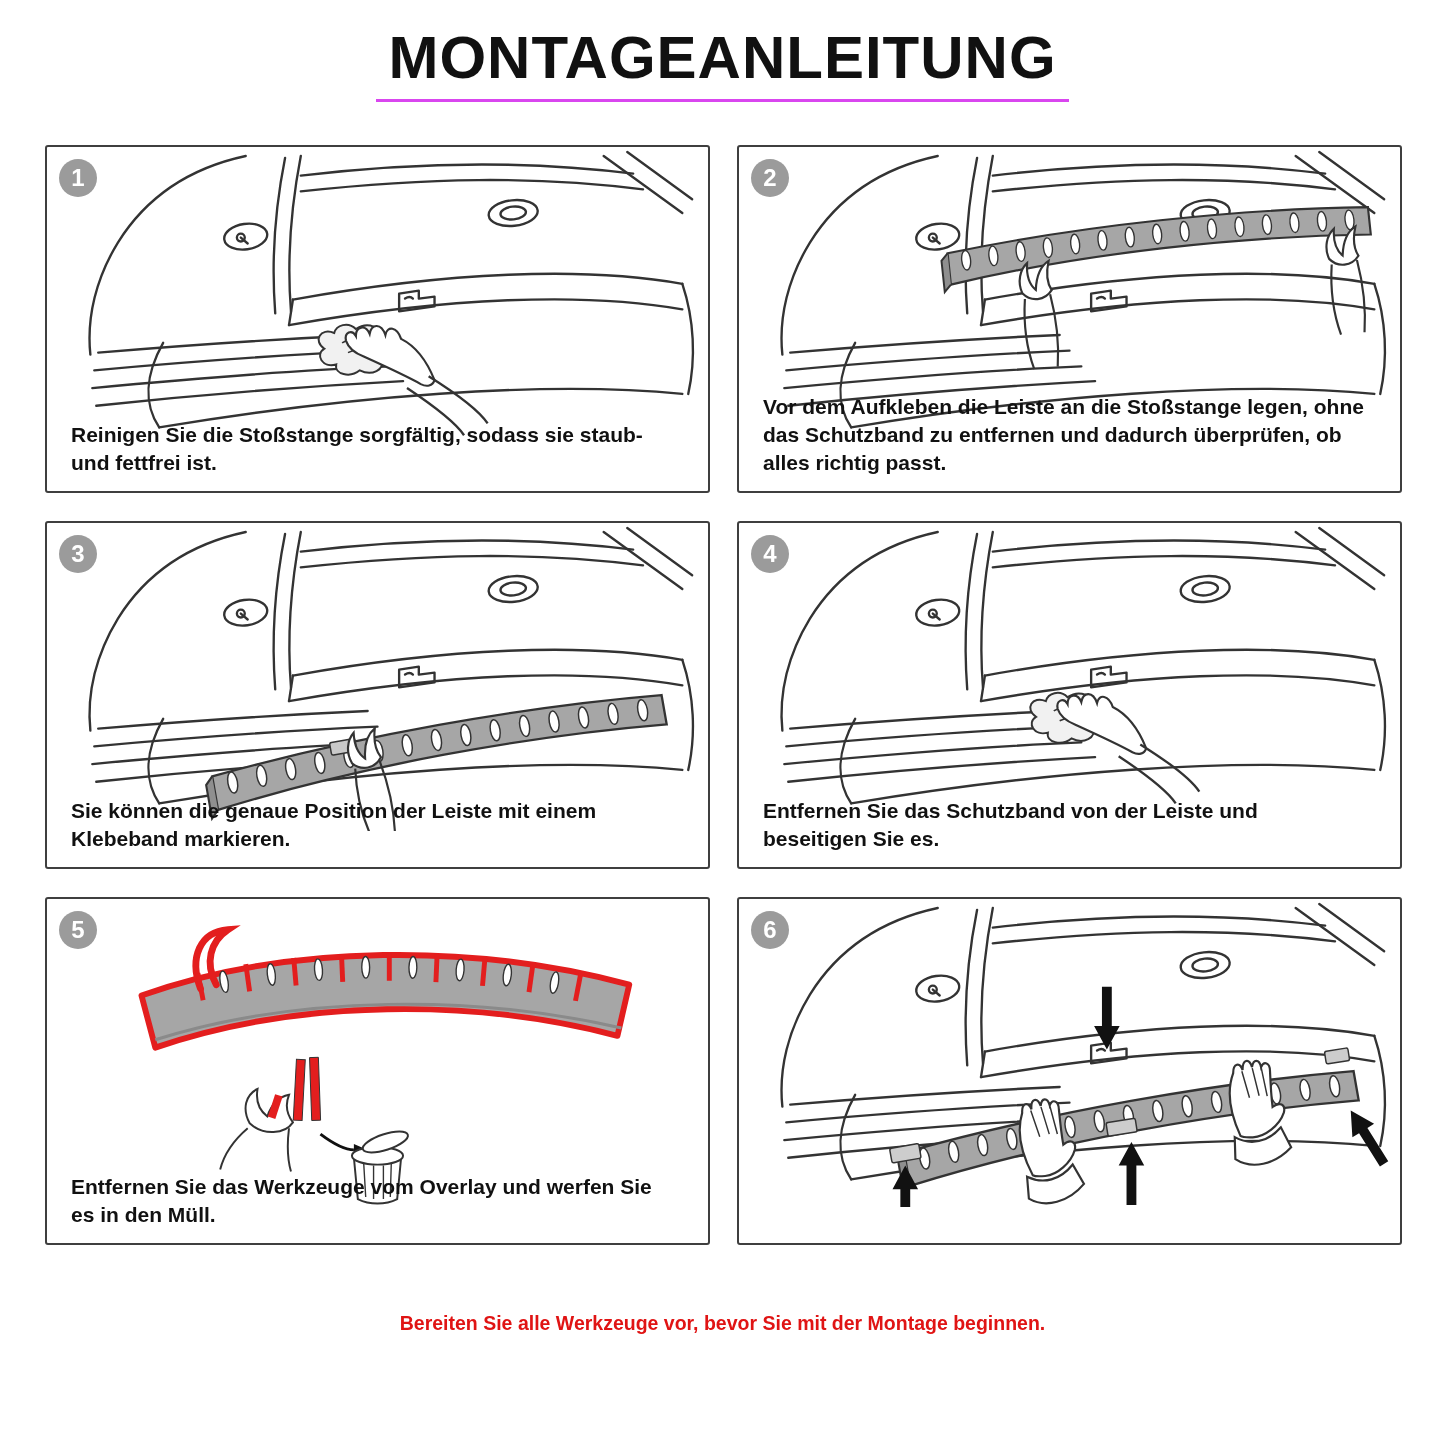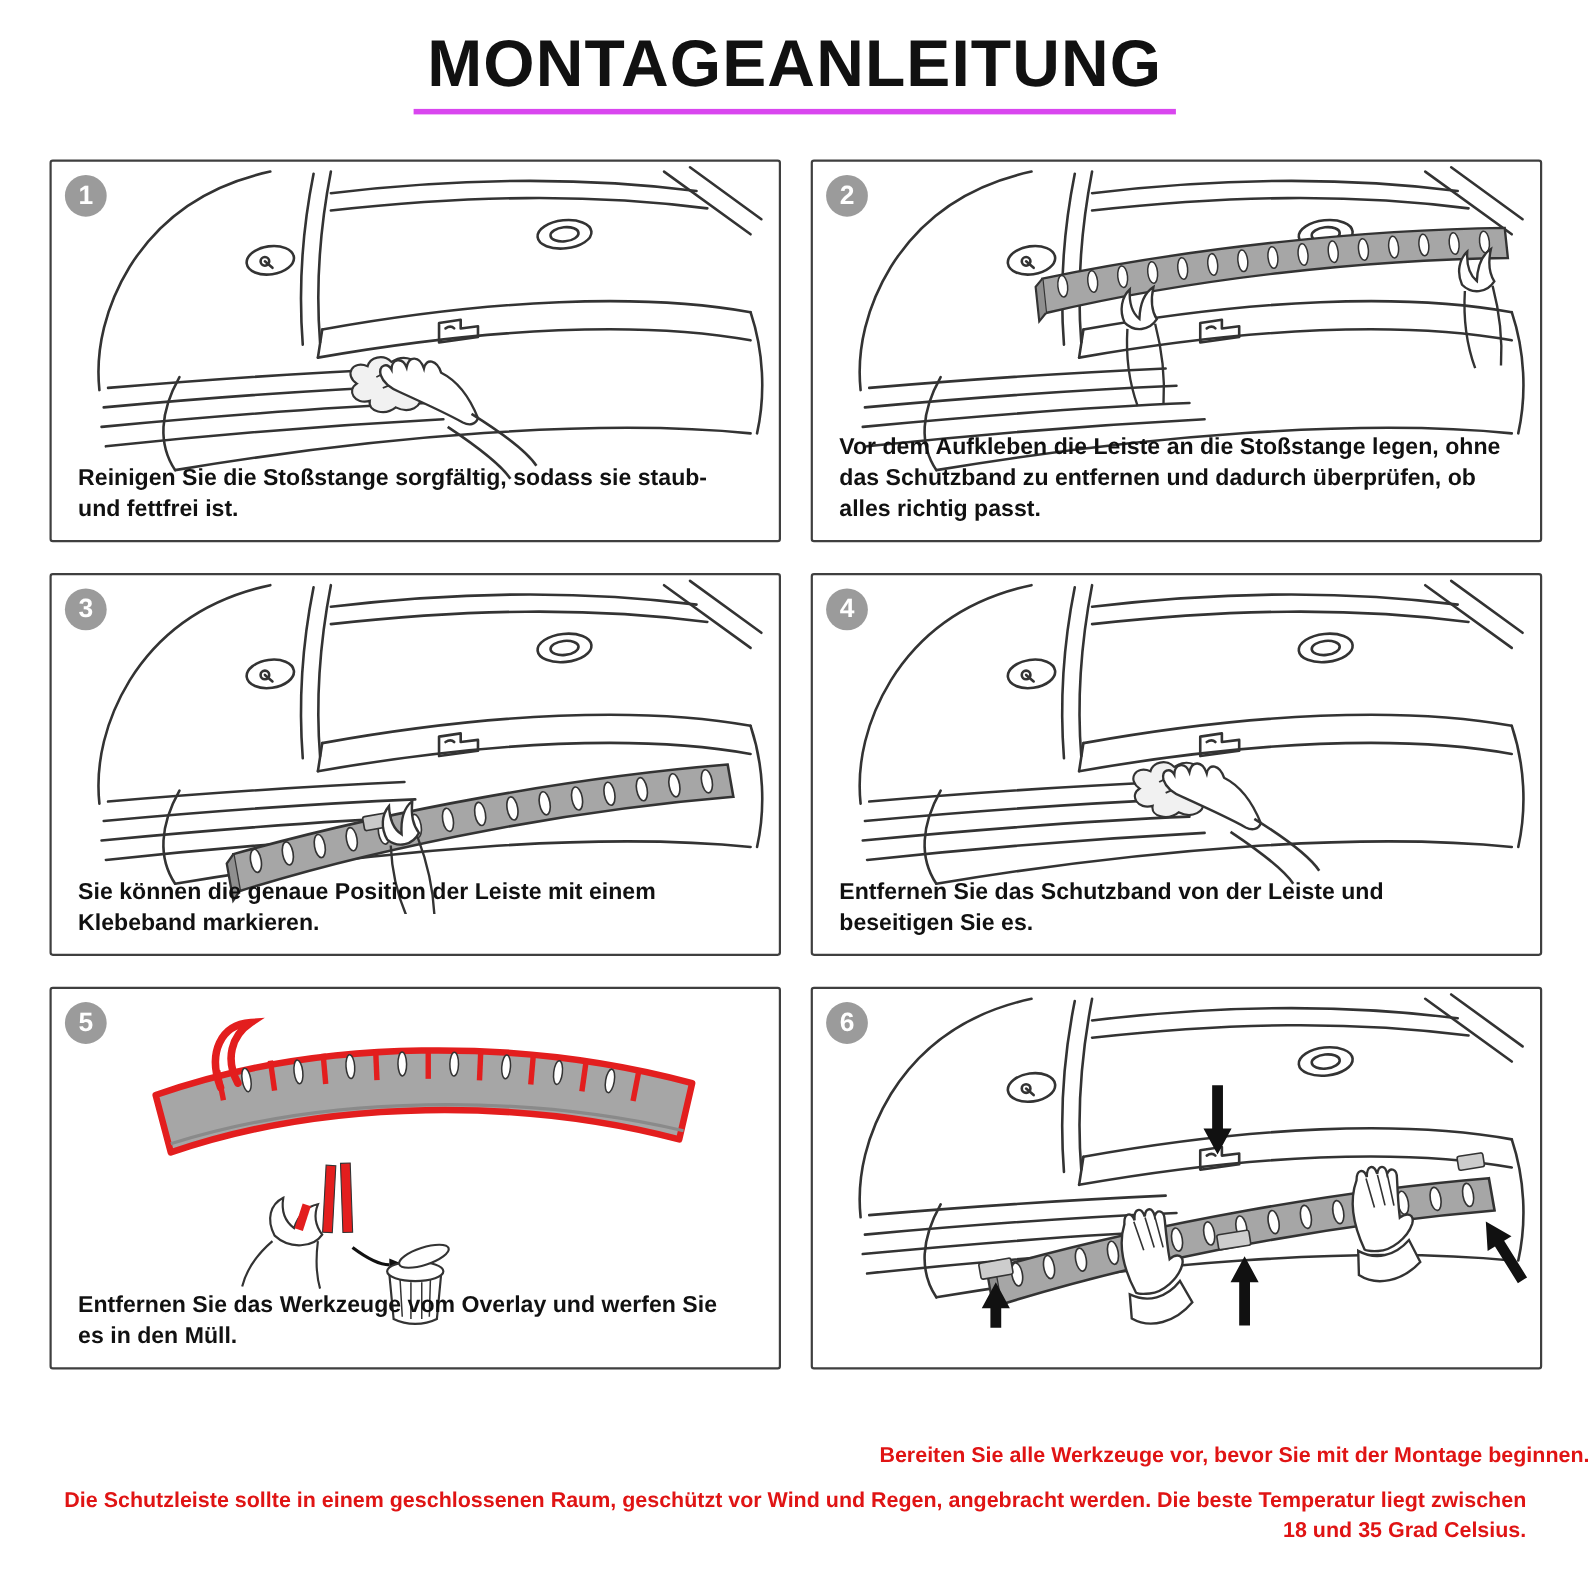--- a/index.html
+++ b/index.html
@@ -7,35 +7,35 @@
     --panel-border:#3f3f3f; --step-badge-bg:#9b9b9b; --step-badge-text:#ffffff;
     --footer-red:#e01414;
   }
   *{margin:0;padding:0;box-sizing:border-box}
   html,body{width:1445px;height:1445px;background:var(--background);
     font-family:"Liberation Sans","DejaVu Sans",sans-serif;}
   body{position:relative;overflow:hidden}
 
   header.titlewrap{position:absolute;top:26px;left:0;width:100%;text-align:center}
   h1.title{display:inline-block;font-size:60px;font-weight:700;letter-spacing:1px;
-    color:var(--title-text);border-bottom:5px solid #d946ef;padding:0 12px 10px 12px;line-height:1.05}
+    color:var(--title-text);border-bottom:3px solid #d946ef;padding:0 12px 10px 12px;line-height:1.05}
 
   .steps{position:absolute;left:45px;top:145px;display:grid;
     grid-template-columns:665px 665px;gap:28px 27px}
   .panel{width:665px;height:348px;border:2px solid var(--panel-border);
     border-radius:3px;background:#fff;position:relative;overflow:hidden}
   .badge{position:absolute;top:12px;left:12px;width:38px;height:38px;border-radius:50%;
     background:var(--step-badge-bg);color:var(--step-badge-text);
     display:flex;align-items:center;justify-content:center;
     font-size:24px;font-weight:700;z-index:3}
   .illus{position:absolute;left:6px;top:3px;width:649px;height:305px;z-index:1}
   .caption{position:absolute;left:24px;right:34px;bottom:14px;z-index:2;
     font-size:21px;font-weight:700;line-height:1.33;color:var(--caption-text)}
 
-  footer.notes{position:absolute;left:0;top:1312px;width:100%;text-align:right;
+  footer.notes{position:absolute;left:0;top:1312px;width:100%;text-align:center;
     color:var(--footer-red);font-weight:700}
   footer.notes .note1{font-size:19.5px;margin-bottom:16px;color:var(--footer-red)}
   footer.notes .note2{font-size:19.5px;max-width:1330px;margin:0 auto;line-height:1.4;color:var(--footer-red)}
 </style>
 </head>
 <body>
 
 <svg width="0" height="0" style="position:absolute" aria-hidden="true">
   <defs>
     <g id="car-base" fill="none" stroke="#333333" stroke-width="2.4" stroke-linecap="round" stroke-linejoin="round">
@@ -236,14 +236,13 @@
       <use href="#arrow-up" transform="translate(616,212) rotate(-32)"></use>
       <use href="#hand-press" transform="translate(290,206) rotate(-15)"></use>
       <use href="#hand-press" transform="translate(505,166) rotate(-12)"></use>
     </svg>
   </section>
 
 </main>
 
 <footer class="notes">
   <p class="note1">Bereiten Sie alle Werkzeuge vor, bevor Sie mit der Montage beginnen.</p>
-  <p class="note2">Die Schutzleiste sollte in einem geschlossenen Raum, geschützt vor Wind und Regen, angebracht werden. Die beste Temperatur liegt zwischen 18 und 35 Grad Celsius.</p>
 </footer>
 
 </body></html>

